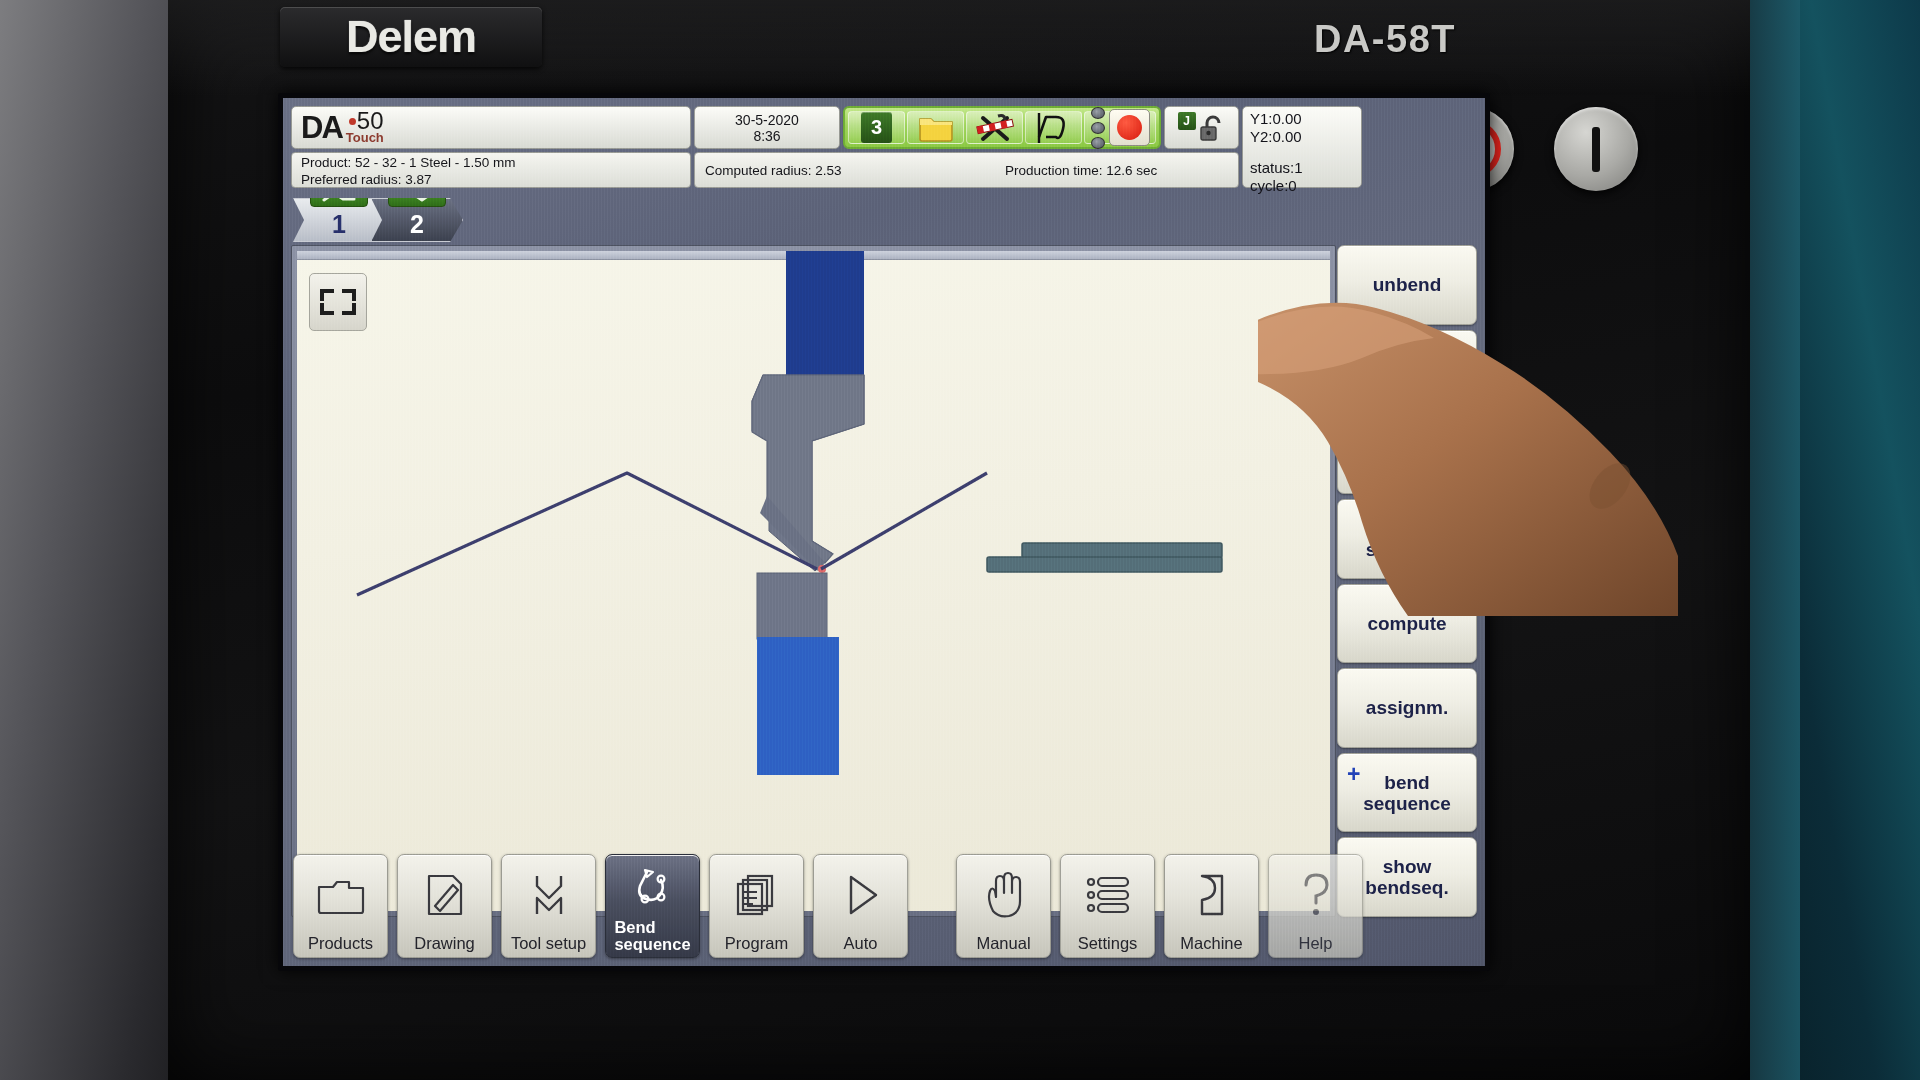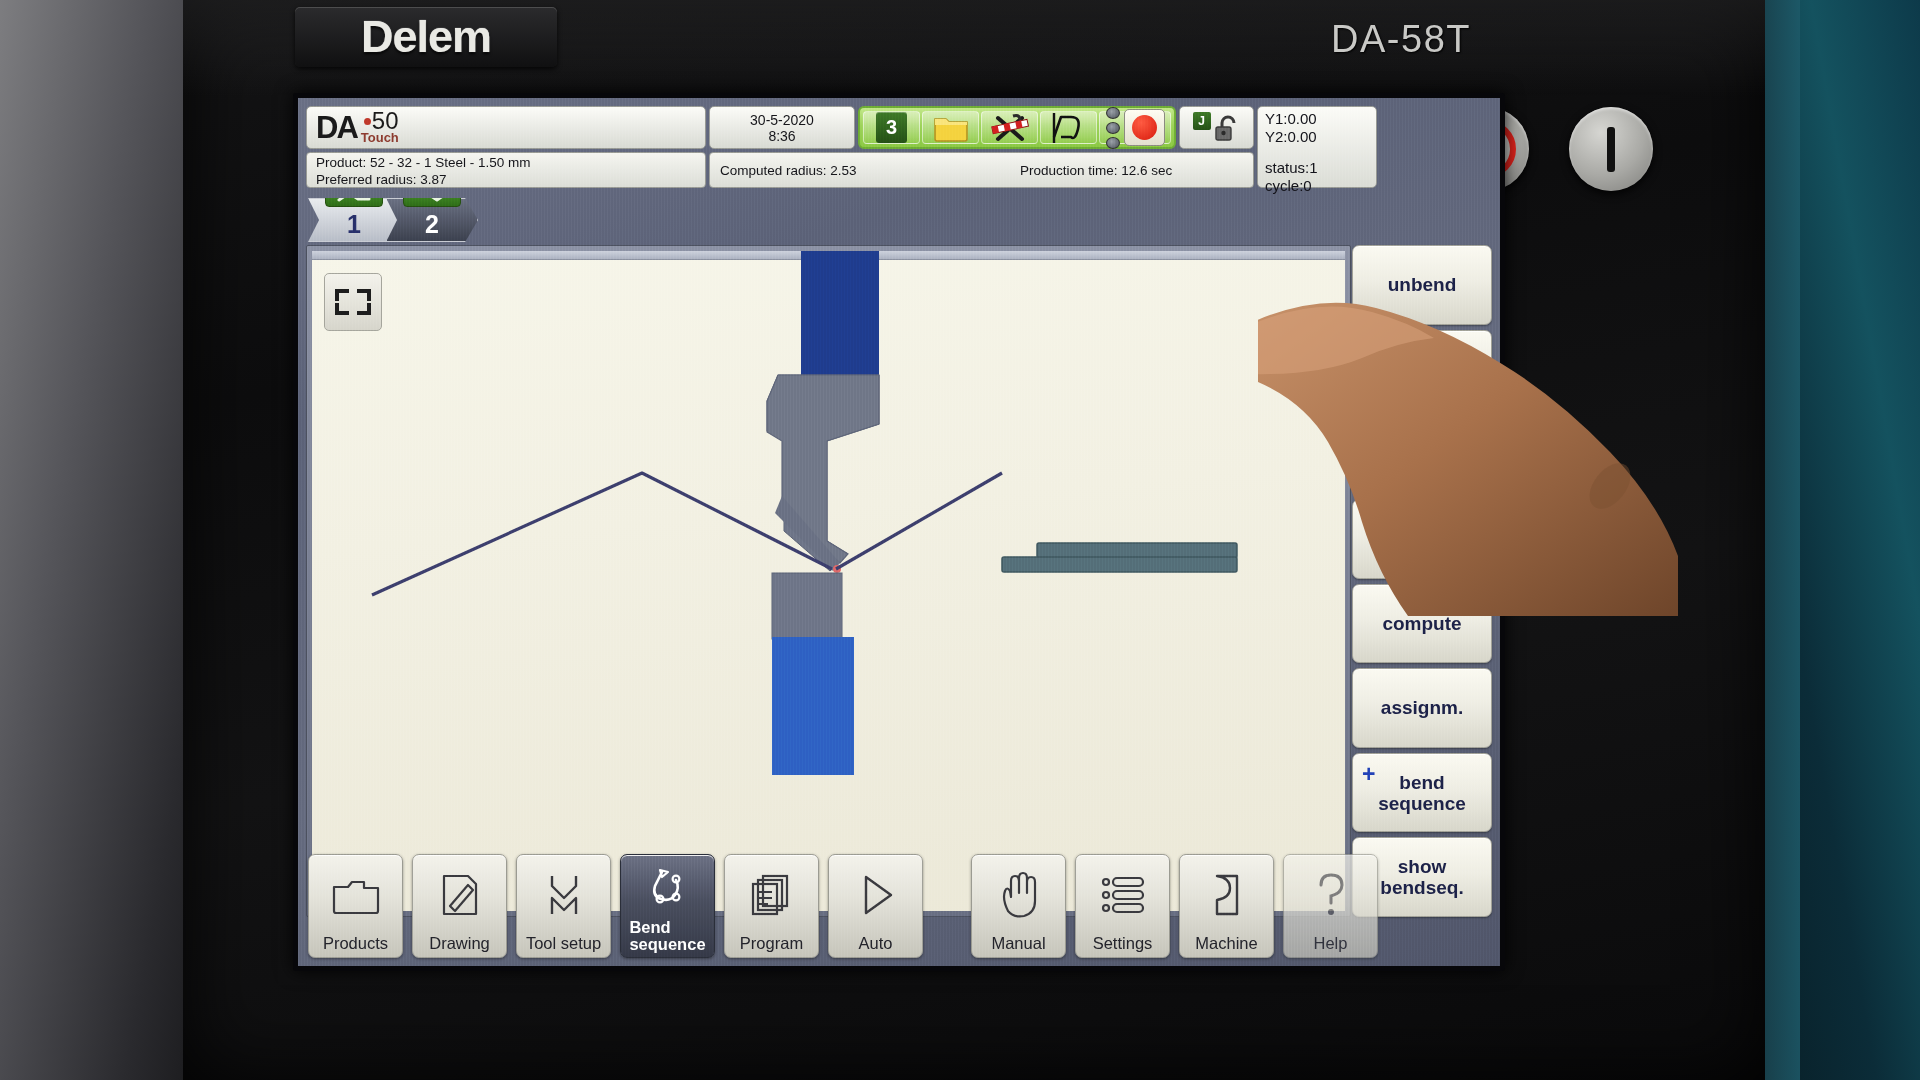--- a/index.html
+++ b/index.html
@@ -21,21 +21,21 @@
     position: absolute; right: 0; top: 0; width: 200px; height: 1080px;
     background: linear-gradient(260deg, #0d3a4a 0%, #14525f 28%, #0b2c38 60%, #071a21 100%);
   }
   .backdrop-right-edge {
     position: absolute; right: 120px; top: 0; width: 92px; height: 1080px;
     background: linear-gradient(90deg, rgba(20,35,42,.9), rgba(30,90,105,.85));
   }
 
   
   .panel {
-    position: absolute; left: 183px; top: 0; width: 1582px; height: 1080px;
+    position: absolute; left: 168px; top: 0; width: 1582px; height: 1080px;
     background: linear-gradient(170deg, #141415 0%, #0d0d0e 30%, #131314 60%, #0a0a0b 100%);
     box-shadow: inset 0 0 80px rgba(0,0,0,.9);
   }
   .panel-gloss {
     position: absolute; left: 0; top: 0; width: 100%; height: 96px;
     background: linear-gradient(180deg, rgba(60,60,62,.35), rgba(0,0,0,0));
   }
 
   
   .brand-plate {
@@ -45,21 +45,21 @@
     display: flex; align-items: center; justify-content: center;
     box-shadow: inset 0 1px 0 rgba(140,140,140,.35), 0 2px 5px rgba(0,0,0,.8);
   }
   .brand-text {
     font-size: 45px; font-weight: bold; letter-spacing: -1px;
     color: #e9e9e4;
     text-shadow: 0 2px 3px rgba(0,0,0,.9), 0 0 1px #fff;
   }
   .model-text {
     position: absolute; right: 294px; top: 18px;
-    font-size: 38px; font-weight: normal; letter-spacing: 1.5px;
+    font-size: 38px; font-weight: bold; letter-spacing: 1.5px;
     color: #c9c9c6;
     text-shadow: 1px 1px 2px #000;
   }
 
   
   .lcd-frame {
     position: absolute; left: 110px; top: 93px; width: 1212px; height: 878px;
     background: #07070a; border-radius: 3px;
     box-shadow: 0 0 18px rgba(0,0,0,.9);
     padding: 5px;

